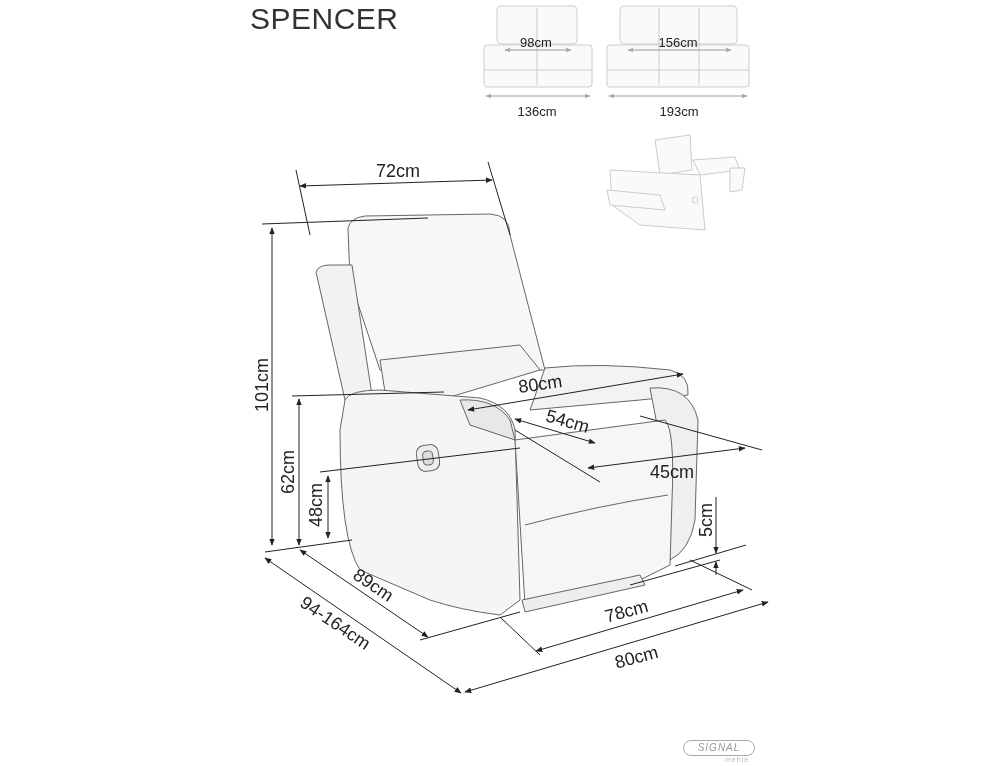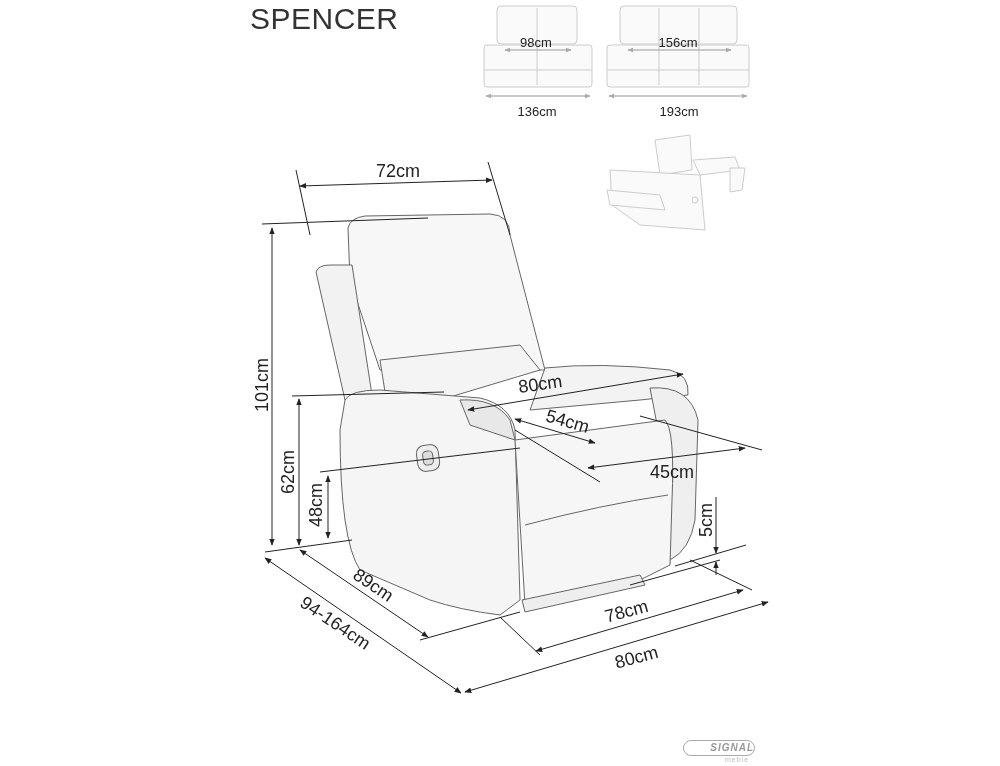--- a/index.html
+++ b/index.html
@@ -3,22 +3,22 @@
 <meta charset="utf-8">
 <style>
   html, body { margin: 0; padding: 0; background: #ffffff; }
   body { width: 1000px; height: 766px; position: relative; overflow: hidden;
          font-family: "Liberation Sans", sans-serif; color: #222; }
   .title { position: absolute; left: 250px; top: 2px; font-size: 30px; color: #333;
            letter-spacing: 0.5px; }
   svg.main { position: absolute; left: 0; top: 0; }
   .lbl { font-family: "Liberation Sans", sans-serif; fill: #222; }
   .logo { position: absolute; left: 683px; top: 740px; width: 70px; height: 14px;
-          border: 1.5px solid #aaa; border-radius: 8px; font-size: 10px; font-weight: bold;
-          font-style: italic; color: #999; text-align: right; line-height: 14px; letter-spacing: 1px; }
+          border: 1.5px solid #aaa; border-radius: 8px; font-size: 10px; font-weight: normal;
+          font-style: italic; color: #999; text-align: center; line-height: 14px; letter-spacing: 1px; }
   .logo-sub { position: absolute; left: 725px; top: 756px; font-size: 7px; color: #bbb; letter-spacing: 1px; }
 </style>
 </head>
 <body>
 
 <div class="title">SPENCER</div>
 
 <svg class="main" width="1000" height="766" viewBox="0 0 1000 766">
   <defs>
     <marker id="ar" viewBox="0 0 10 10" refX="9" refY="5" markerWidth="7" markerHeight="7" orient="auto-start-reverse">

